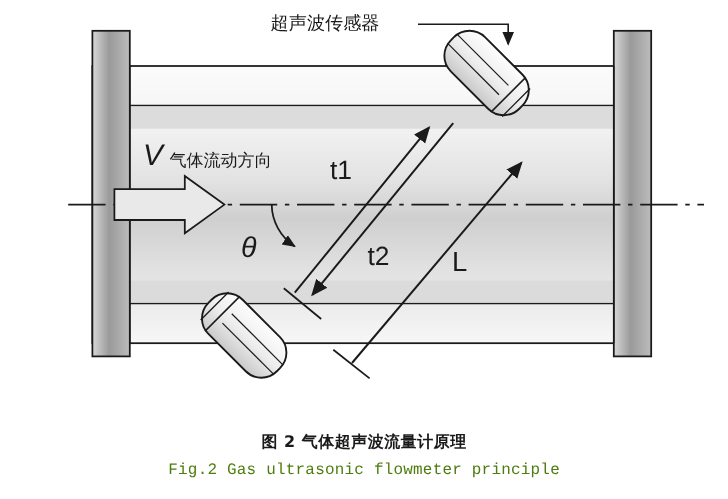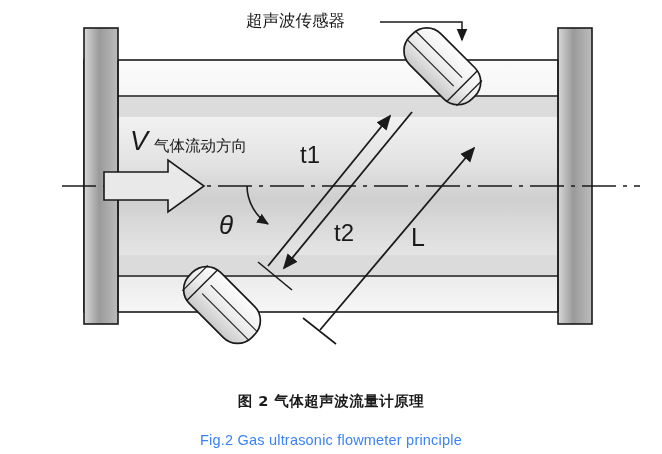--- a/index.html
+++ b/index.html
@@ -31,28 +31,28 @@
     left: 0;
     top: 392px;
     width: 662px;
     text-align: center;
   }
   .caption-cn {
     font-size: 14.5px;
     color: #1a1a1a;
     font-weight: bold;
     letter-spacing: 0.5px;
-    margin-bottom: 21px;
+    margin-bottom: 9px;
     font-family: "DejaVu Sans", sans-serif;
   }
   .caption-en {
     font-size: 14.5px;
-    color: #3b82f6;
+    color: #4d7c0f;
     letter-spacing: 0.2px;
-    font-family: Liberation Sans, sans-serif;
+    font-family: Liberation Mono, monospace;
     text-align: center;
   }
   text {
     font-family: "Liberation Sans", sans-serif;
   }
   .cn-text {
     font-family: "DejaVu Sans", sans-serif;
   }
 </style>
 </head>

